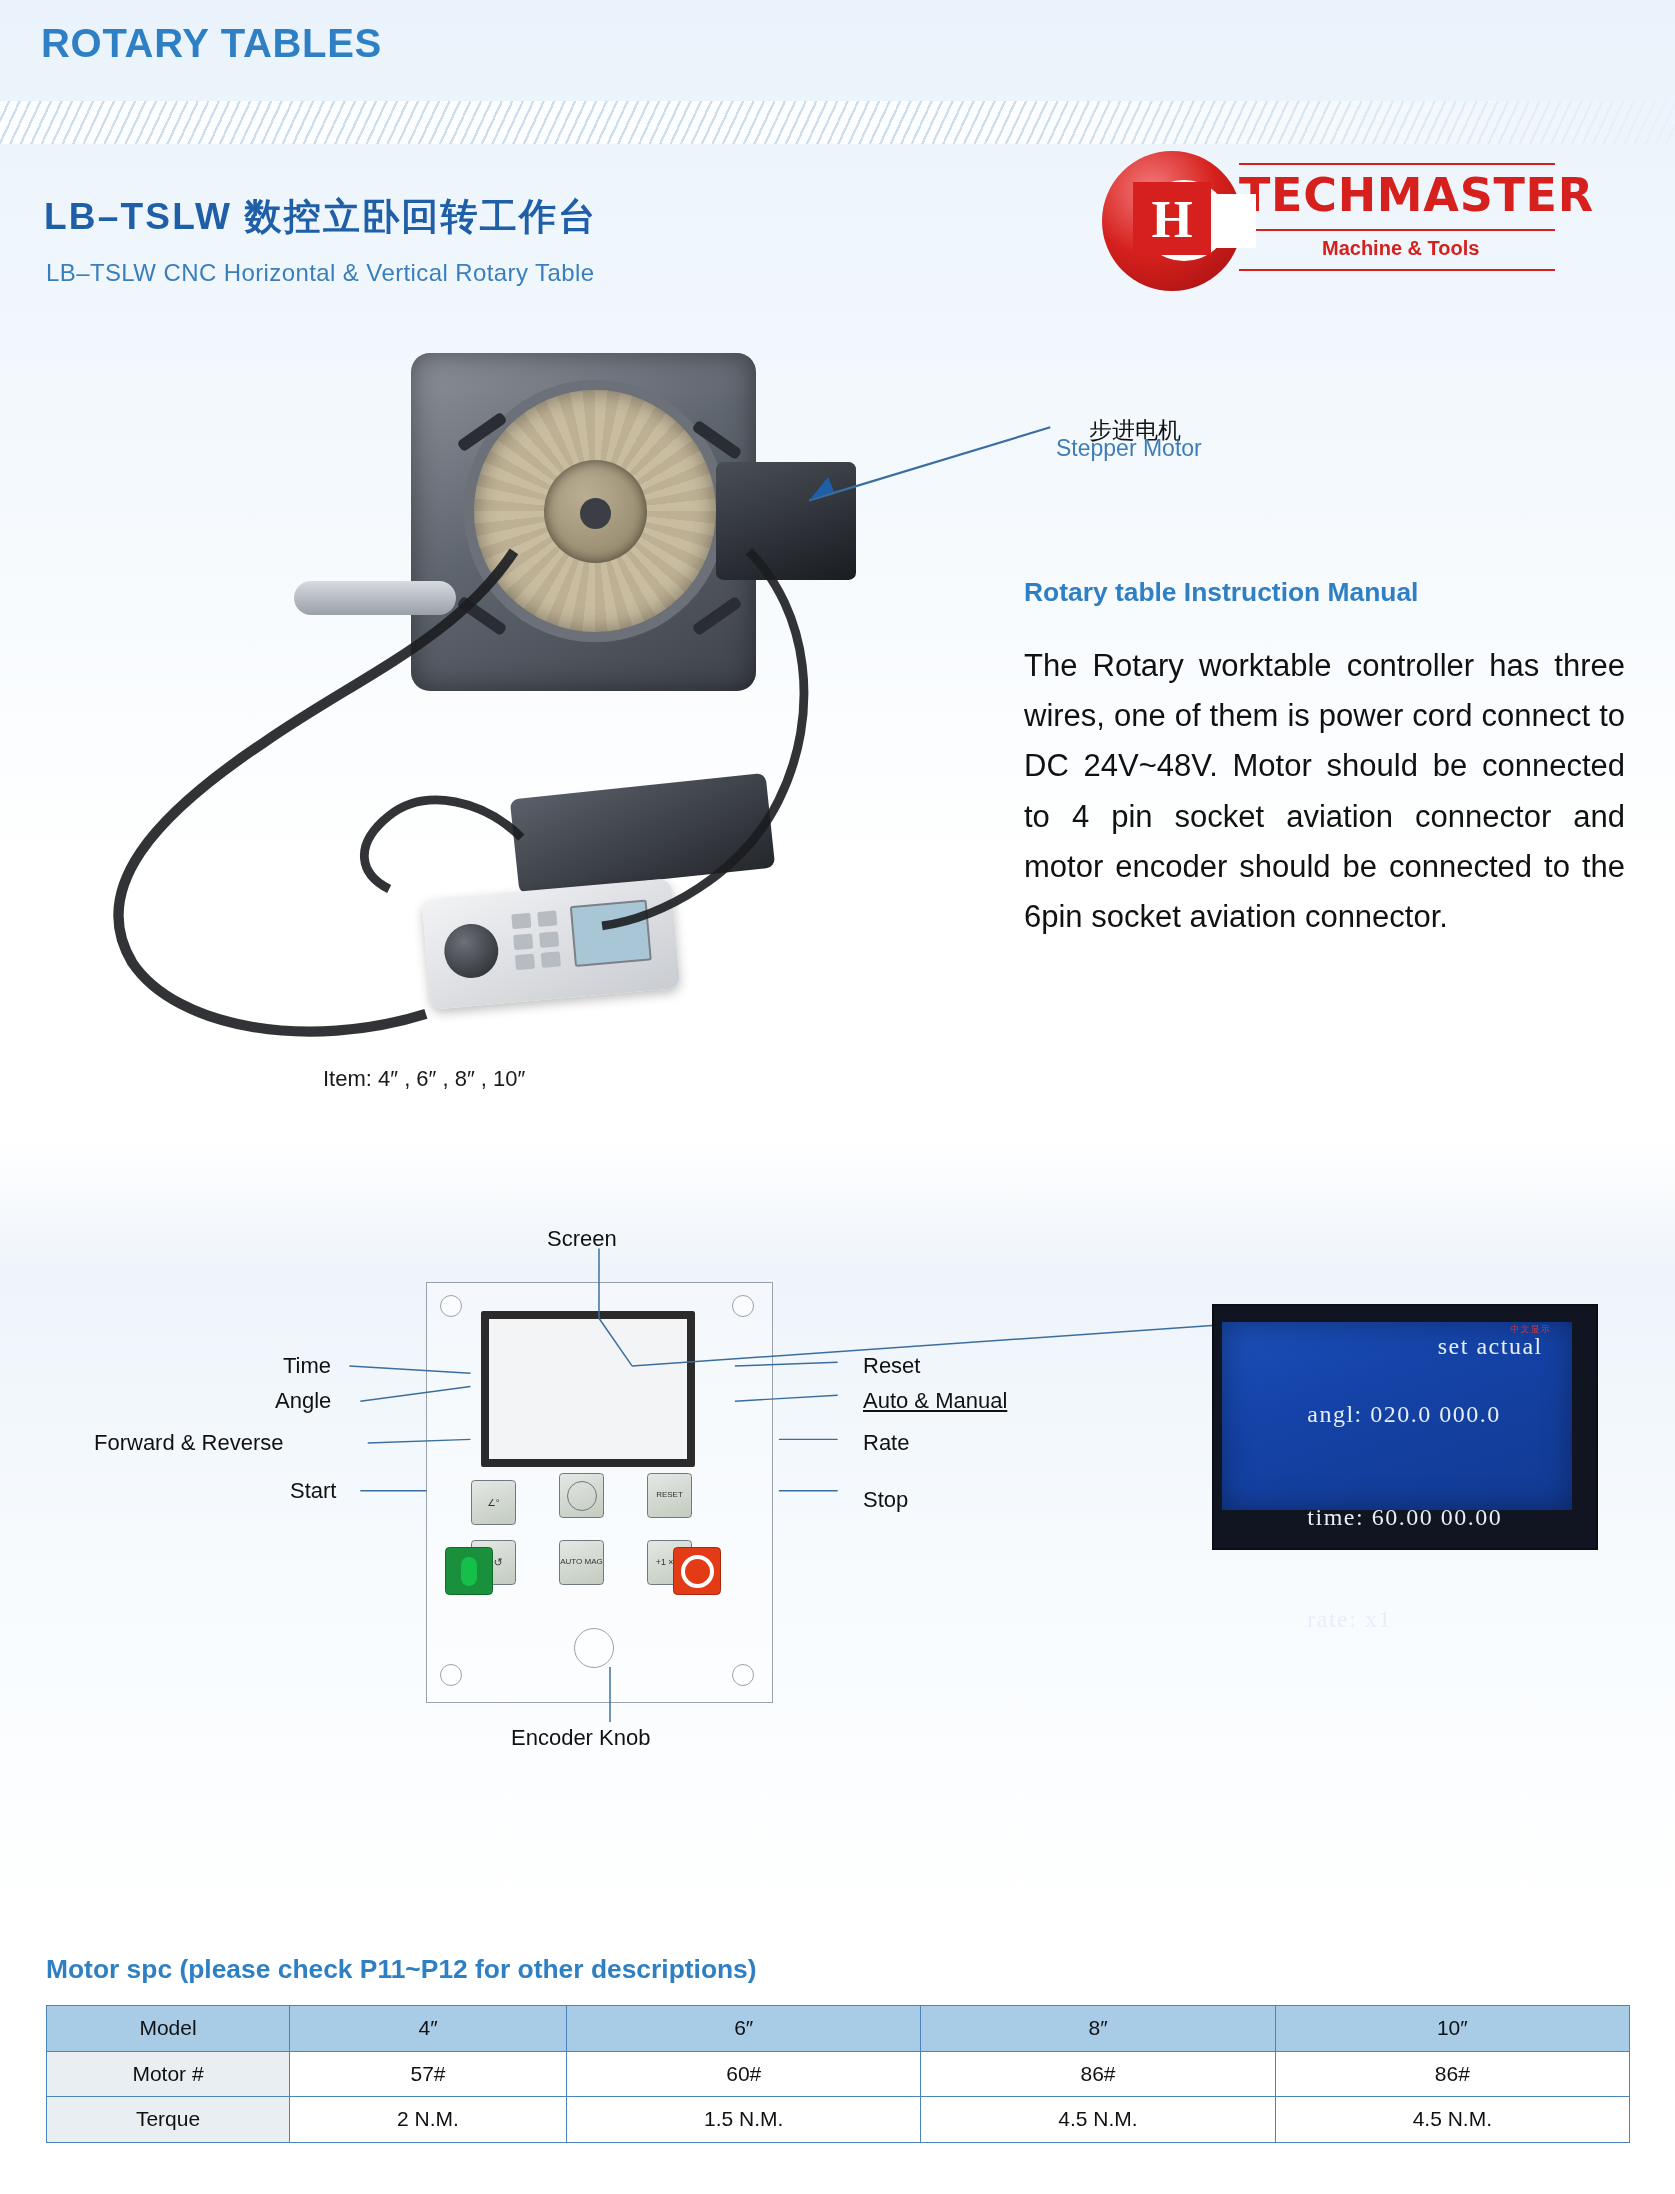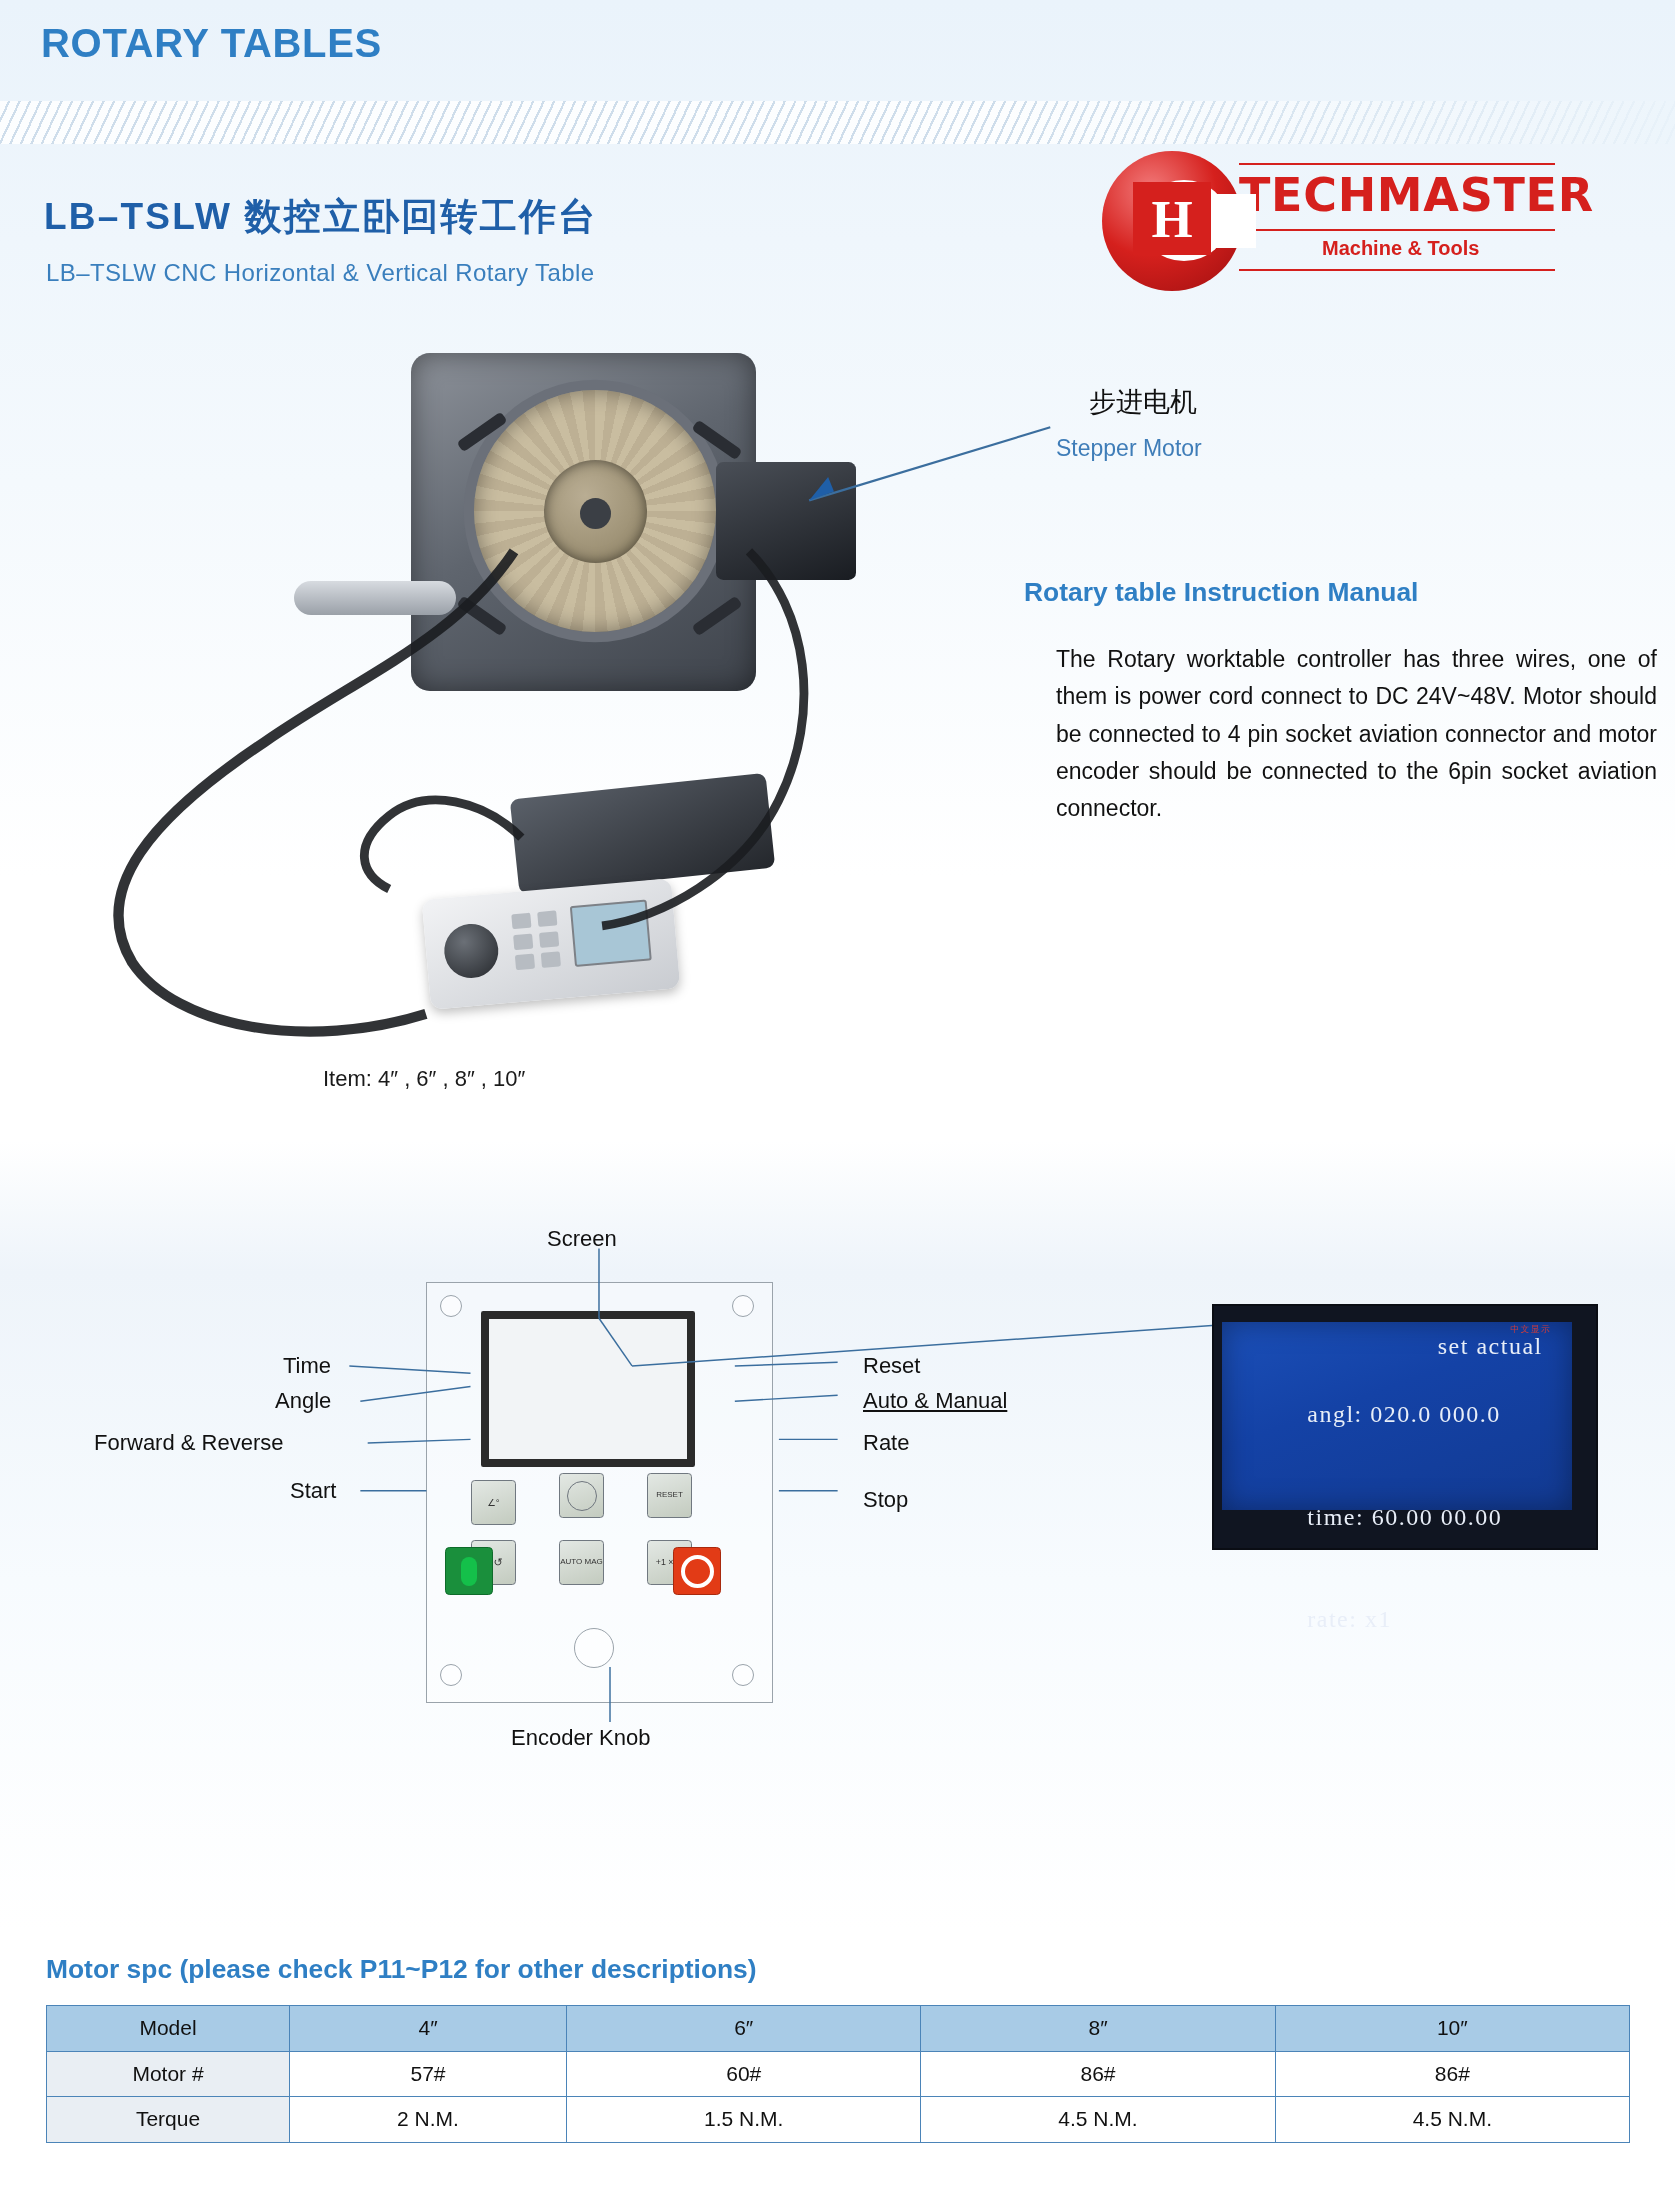--- a/index.html
+++ b/index.html
@@ -301,22 +301,22 @@
   .callout-line {
     position: absolute;
     left: 801px;
     top: 420px;
     width: 272px;
     height: 95px;
   }
   .stepper-cn {
     position: absolute;
     left: 1089px;
-    top: 384px;
-    font-size: 27px;
+    top: 415px;
+    font-size: 23px;
     color: #111;
   }
   .stepper-en {
     position: absolute;
     left: 1056px;
     top: 435px;
     font-size: 23px;
     color: #3f7db8;
   }
 
@@ -324,24 +324,24 @@
   .manual-title {
     position: absolute;
     left: 1024px;
     top: 577px;
     font-size: 26.4px;
     font-weight: bold;
     color: #2f7fc4;
   }
   .manual-body {
     position: absolute;
-    left: 1056px;
+    left: 1024px;
     top: 641px;
     width: 601px;
-    font-size: 23px;
+    font-size: 31px;
     line-height: 1.62;
     color: #111;
     text-align: justify;
   }
 
   
   .diagram {
     position: absolute;
     left: 0;
     top: 1153px;

